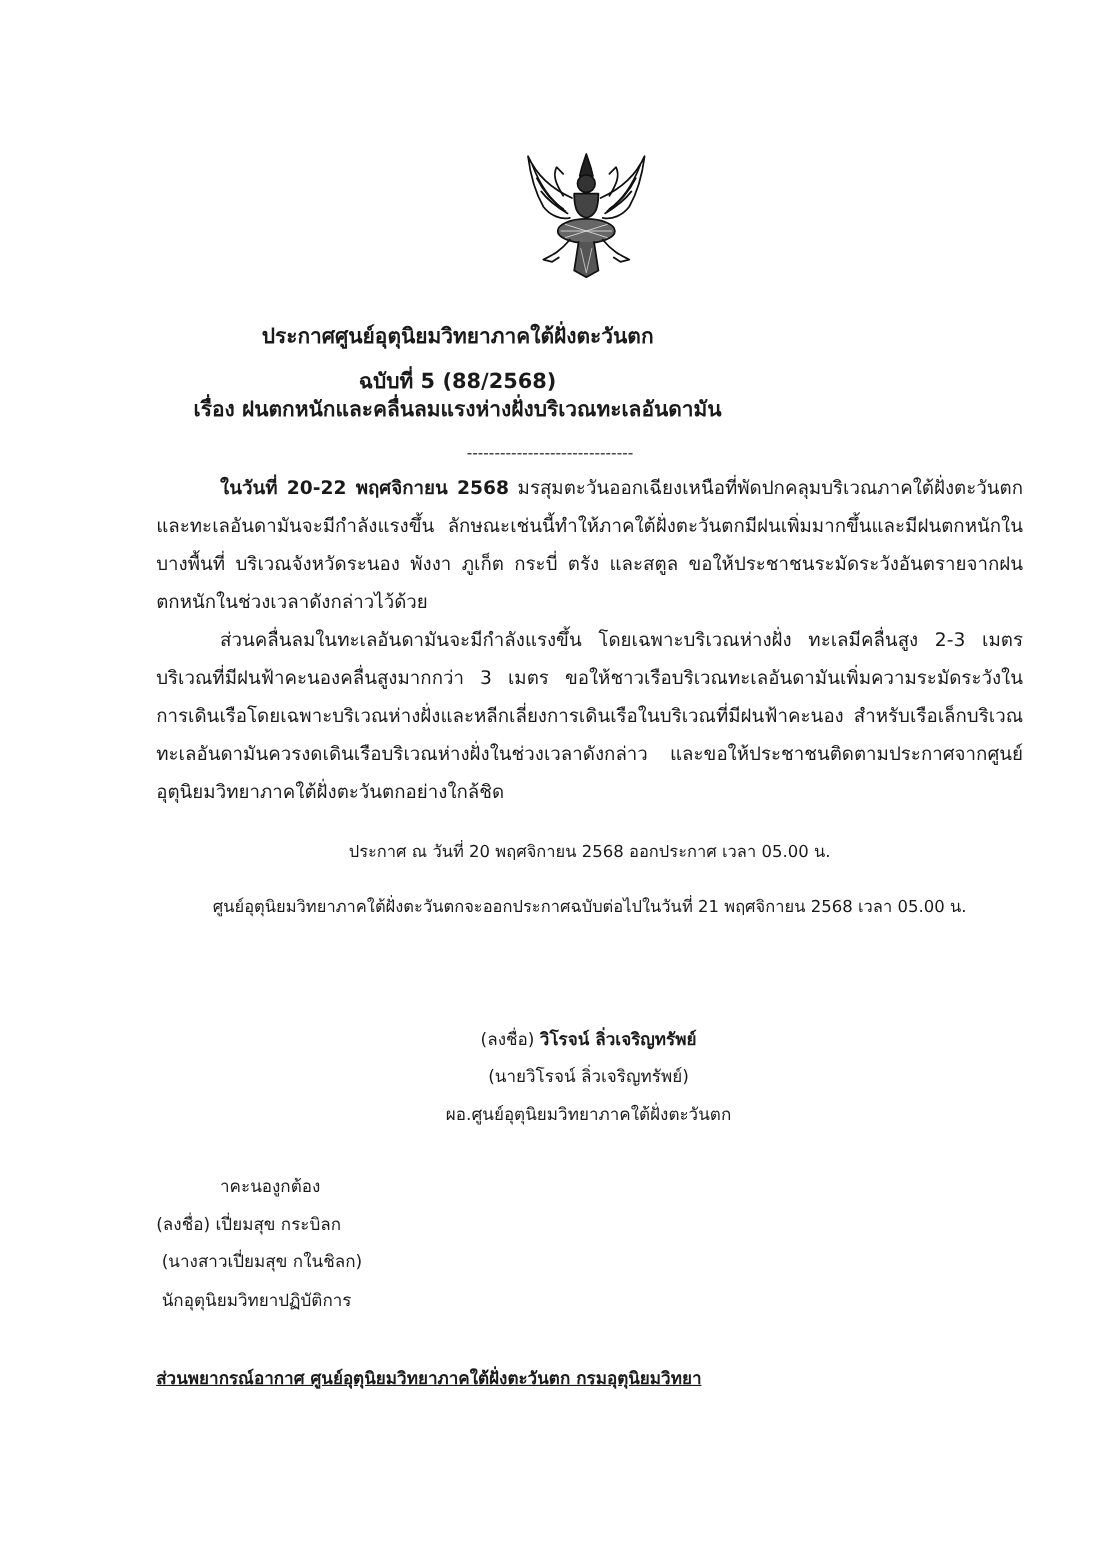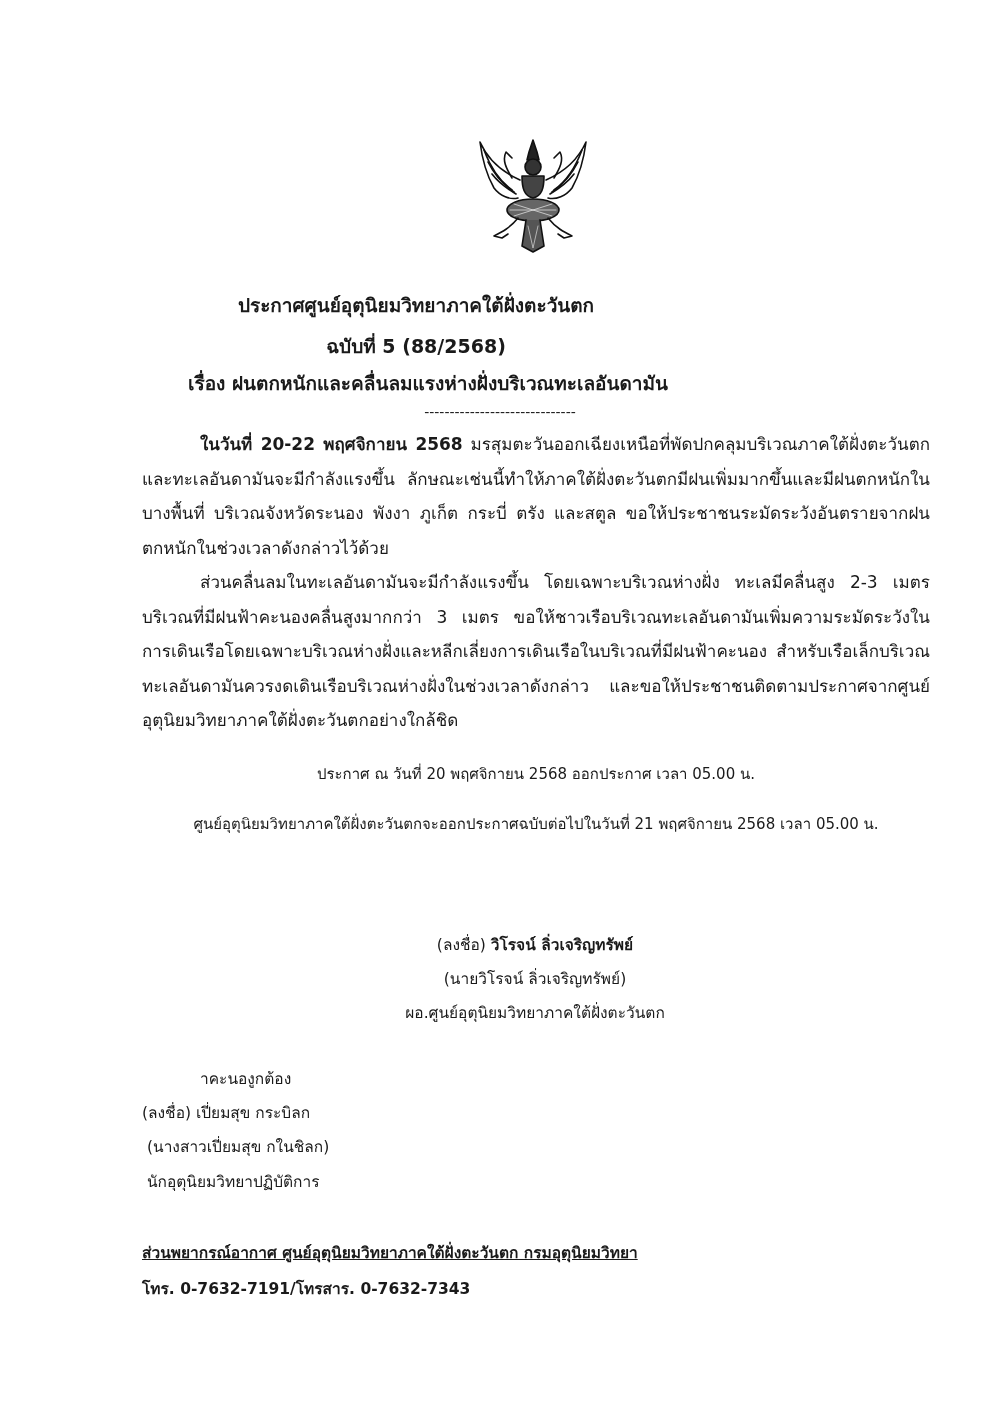--- a/index.html
+++ b/index.html
@@ -6,21 +6,21 @@
   body {
     width: 1000px; height: 1414px; position: relative; overflow: hidden;
     font-family: "DejaVu Sans", "Liberation Sans", sans-serif;
     color: #1a1a1a;
   }
   .page { position: absolute; left: 0; top: 0; width: 1000px; height: 1414px; }
   .emblem { position: absolute; left: 472px; top: 136px; width: 122px; height: 118px; }
   .title-block { position: absolute; left: 0; width: 832px; text-align: center; font-weight: bold; font-size: 19px; }
   .t1 { top: 290px; }
   .t2 { top: 331px; }
-  .t3 { top: 368px; margin-left: 12px; }
+  .t3 { top: 356px; }
   .divider { position: absolute; top: 404px; left: 0; width: 1000px; text-align: center; font-size: 14px; letter-spacing: 0px; color: #222; }
   .body-text { position: absolute; left: 142px; width: 788px; font-size: 17px; line-height: 34.5px; text-align: justify; }
   .p1 { top: 427px; }
   .p2 { top: 565px; }
   .indent { display: inline-block; width: 58px; }
   .center-line { position: absolute; left: 0; width: 1000px; text-align: center; font-size: 15px; }
   .announce { top: 762px; left: 36px; }
   .next { top: 812px; left: 36px; }
   .sig { position: absolute; left: 0; width: 1070px; text-align: center; font-size: 15.5px; }
   .sig1 { top: 932px; }
@@ -89,14 +89,13 @@
   <div class="sig sig1"><span>(ลงชื่อ) </span><b>วิโรจน์  ลิ่วเจริญทรัพย์</b></div>
   <div class="sig sig2">(นายวิโรจน์  ลิ่วเจริญทรัพย์)</div>
   <div class="sig sig3">ผอ.ศูนย์อุตุนิยมวิทยาภาคใต้ฝั่งตะวันตก</div>
 
   <div class="copy c1">าคะนองูกต้อง</div>
   <div class="copy c2">(ลงชื่อ) เปี่ยมสุข กระบิลก</div>
   <div class="copy c3">(นางสาวเปี่ยมสุข กในชิลก)</div>
   <div class="copy c4">นักอุตุนิยมวิทยาปฏิบัติการ</div>
 
   <div class="footer f1">ส่วนพยากรณ์อากาศ ศูนย์อุตุนิยมวิทยาภาคใต้ฝั่งตะวันตก  กรมอุตุนิยมวิทยา</div>
-  <div class="footer f2">โทร. 0-7632-7191/โทรสาร. 0-7632-7343</div>
 </div>
 
 </body></html>

